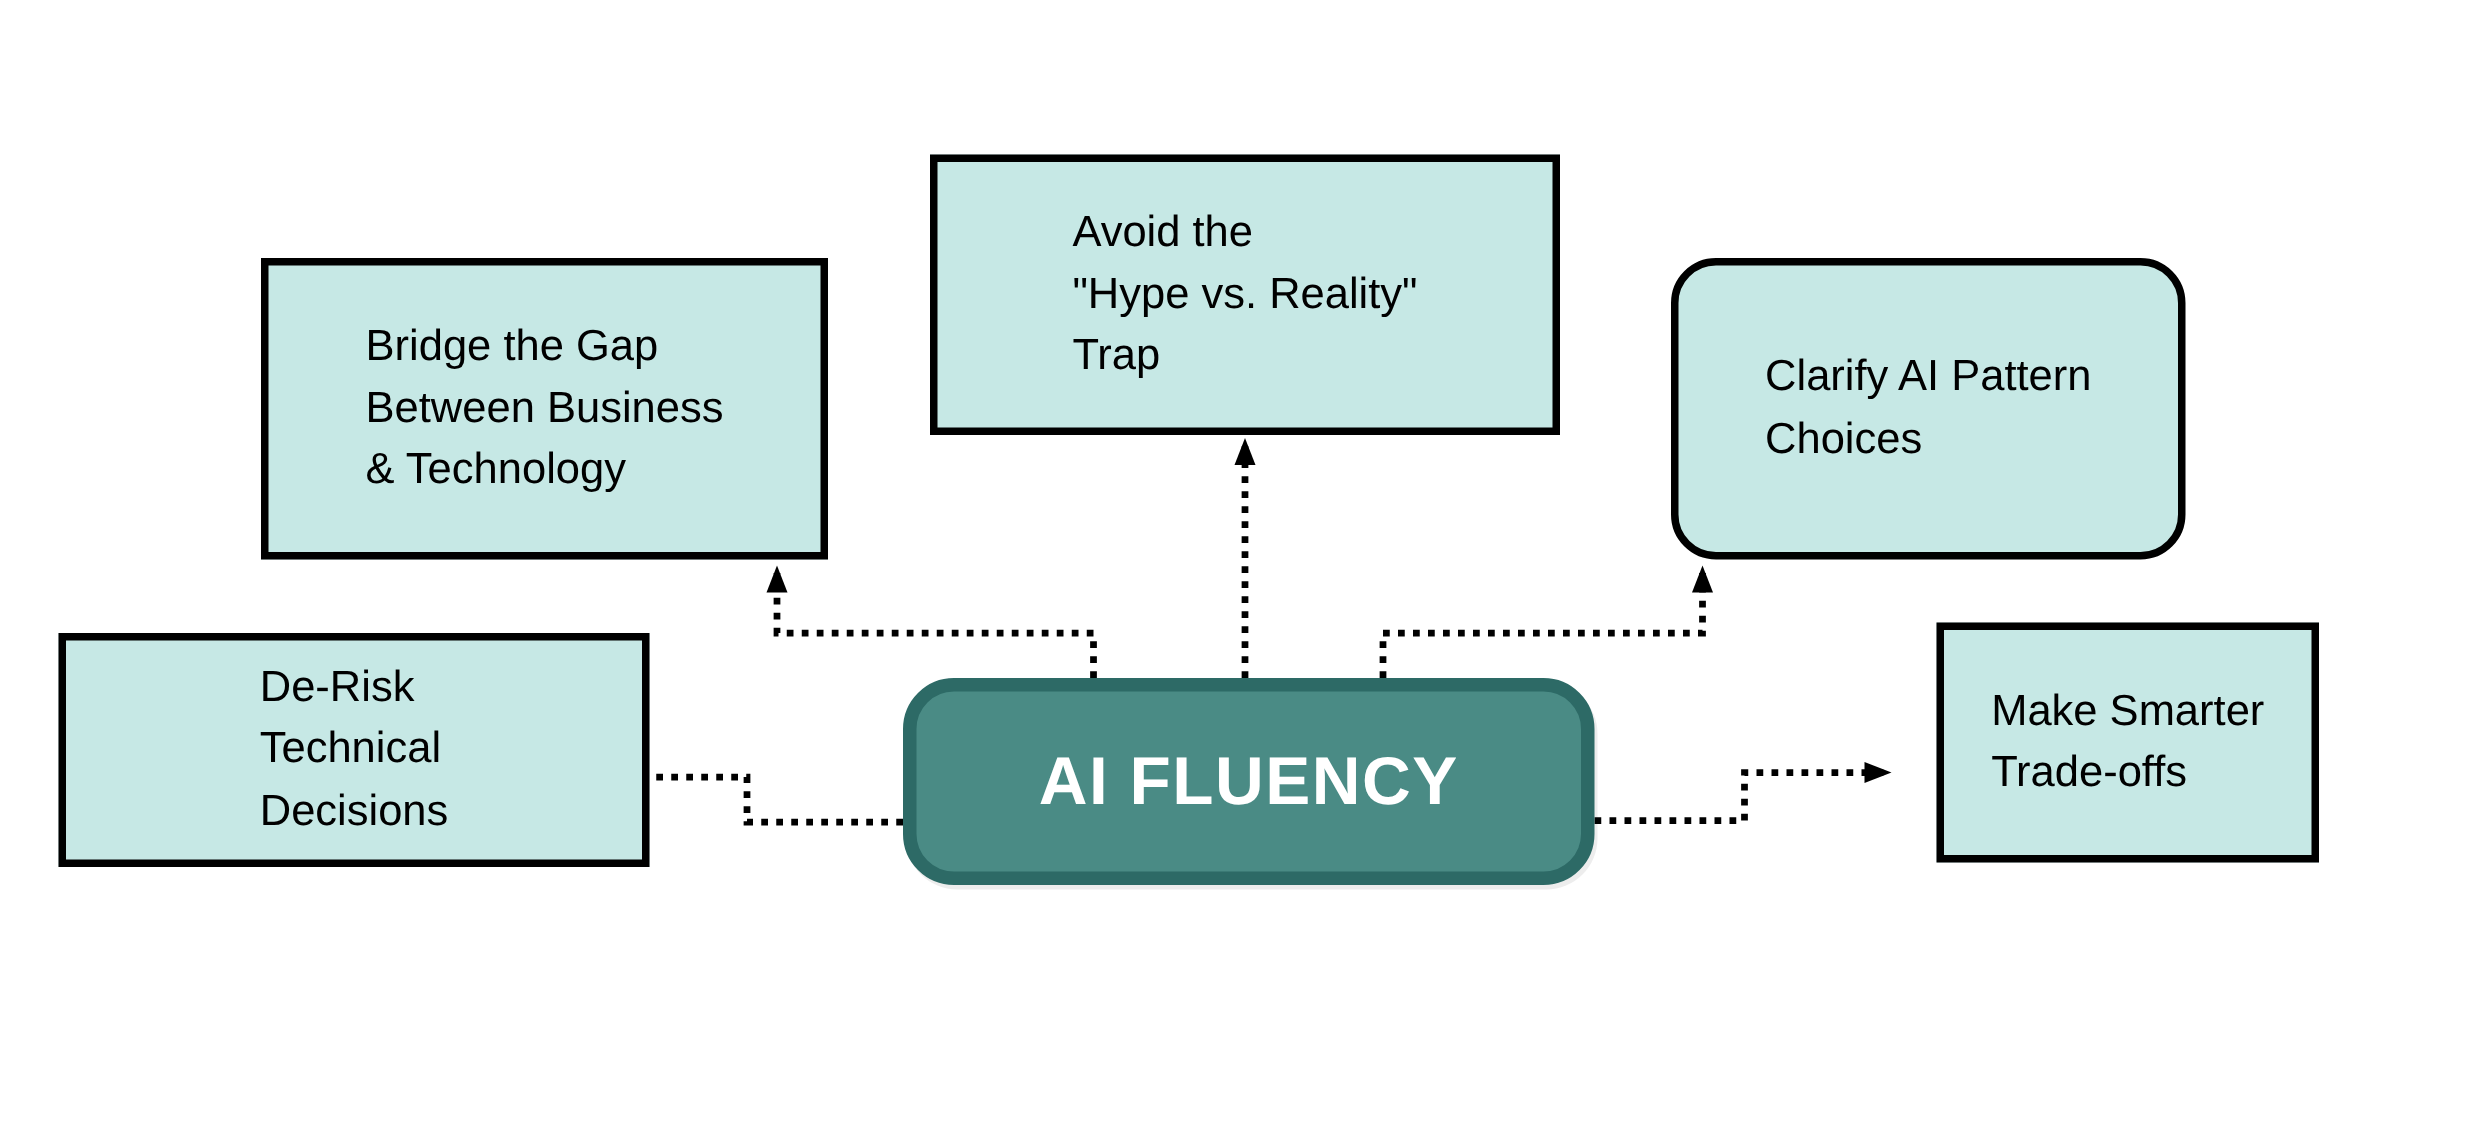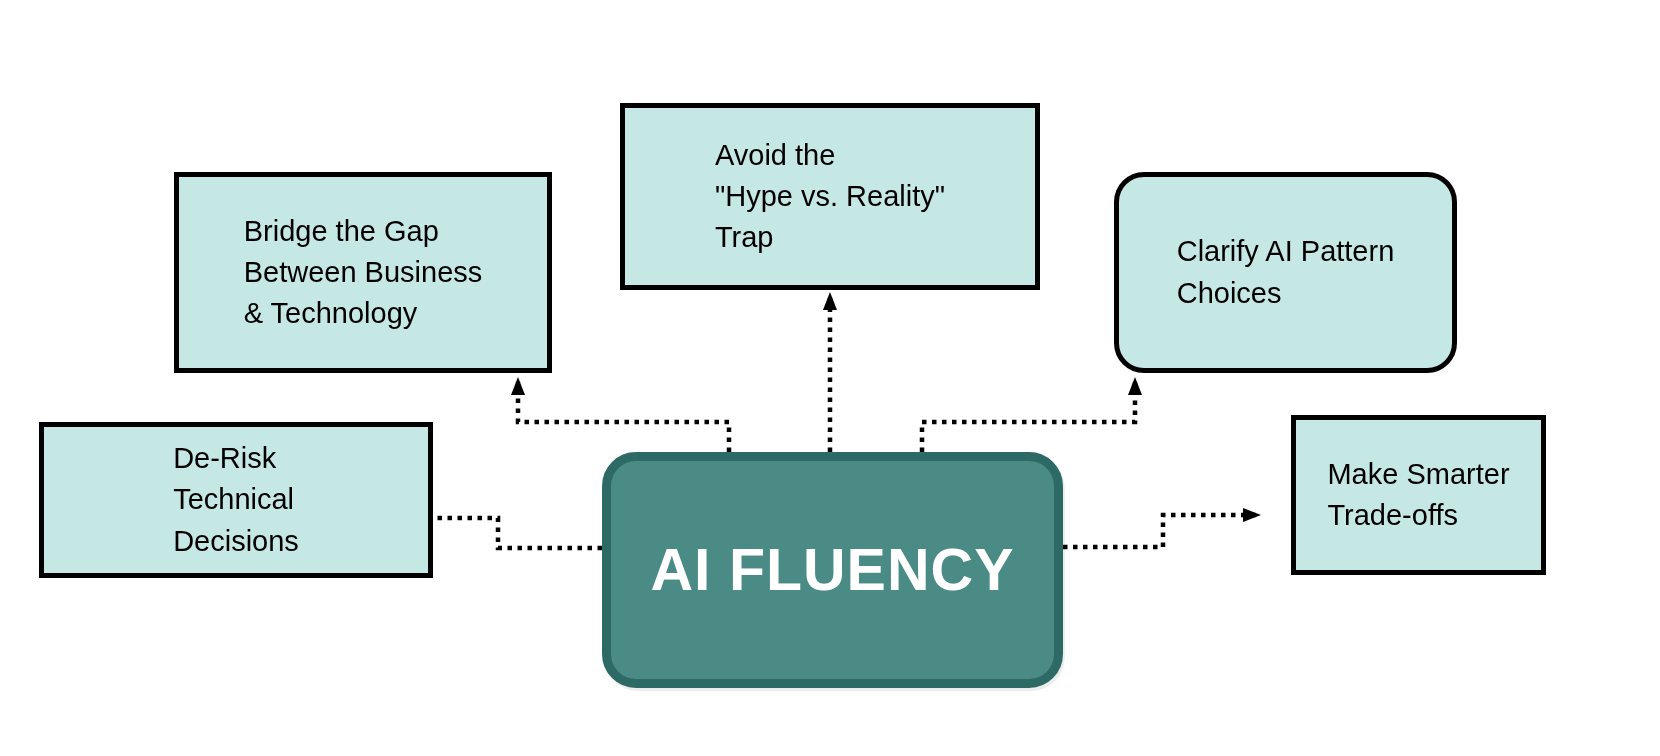--- a/index.html
+++ b/index.html
@@ -31,28 +31,28 @@
     white-space:pre-line;
   }
   .node-bridge   {left:174px; top:172px; width:378px; height:201px;}
   .node-avoid    {left:620px; top:103px; width:420px; height:187px;}
   .node-clarify  {left:1114px;top:172px; width:343px; height:201px;border-radius:30px;}
   .node-derisk   {left:39px;  top:422px; width:394px; height:156px;}
   .node-make     {left:1265px;top:415px; width:255px; height:160px;margin-left:26px;}
   .center-node{
     position:absolute;
     box-sizing:border-box;
-    left:602px;top:452px;width:461px;height:236px;
+    left:602px;top:452px;width:461px;height:138px;
     background:var(--center-fill);
     border:9px solid var(--center-border);
     border-radius:34px;
     color:var(--center-text);
     display:flex;align-items:center;justify-content:center;
     text-align:center;
-    font-size:59px;font-weight:700;letter-spacing:1px;
+    font-size:45px;font-weight:700;letter-spacing:1px;
     box-shadow:2px 3px 0 rgba(0,0,0,0.07);
   }
   svg.edges{
     position:absolute;left:0;top:0;width:1660px;height:756px;
     pointer-events:none;
   }
   .edge{
     fill:none;
     stroke:var(--arrow);
     stroke-width:4.5;

